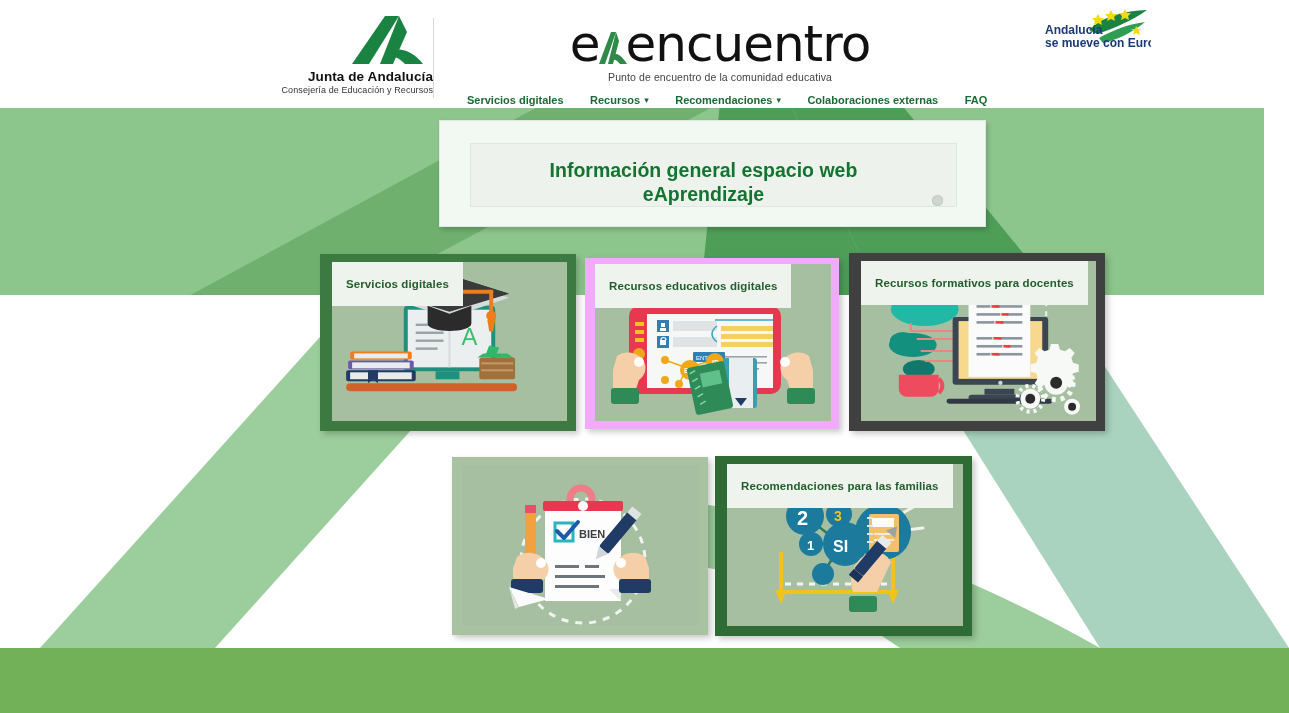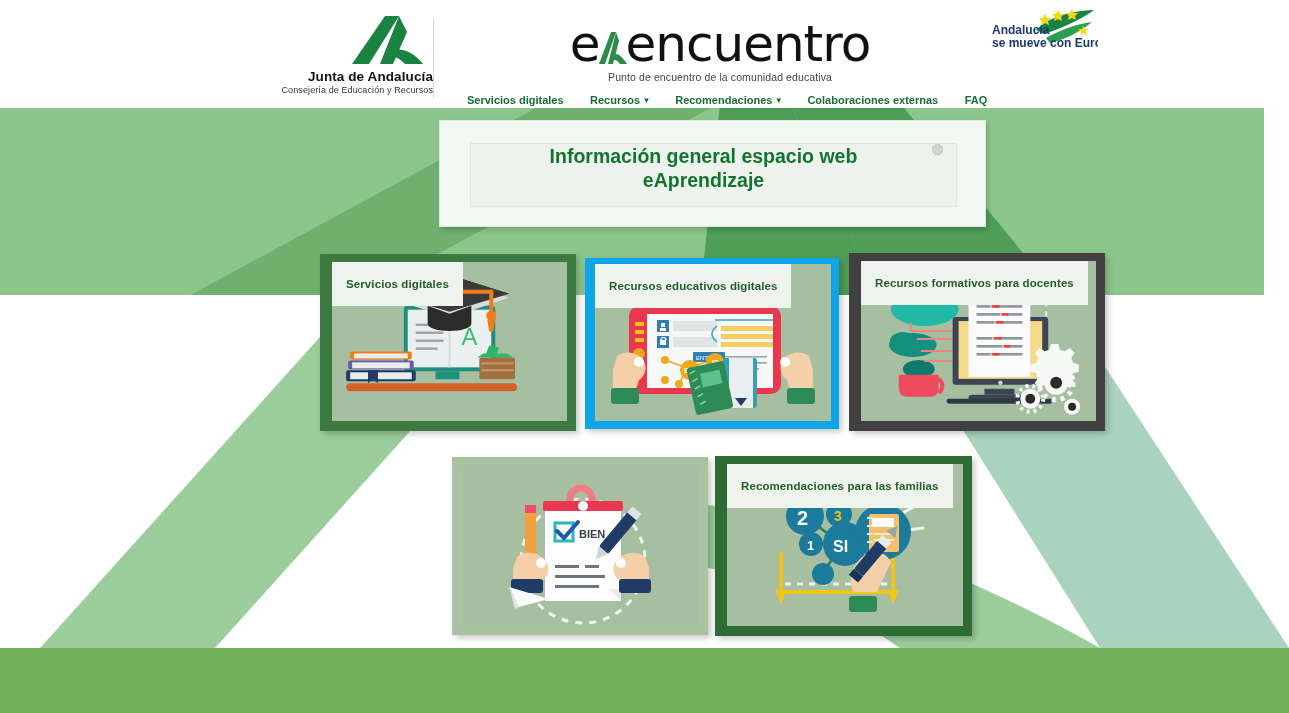--- a/index.html
+++ b/index.html
@@ -23,40 +23,40 @@
   .eaprend{position:relative;display:inline-block;height:52px;line-height:52px;
     font-size:50px;letter-spacing:-1px;color:#111;font-weight:400;font-family:"DejaVu Sans",sans-serif;}
   .eaprend .ltr{position:relative;}
   .eaprend .amark-inline{position:relative;display:inline-block;width:30px;height:34px;vertical-align:-4px;margin:0 -2px;}
   .tagline{font-size:10.5px;color:#444;margin-top:1px;letter-spacing:.1px;}
 
   .nav{position:absolute;left:456px;top:90px;width:500px;text-align:center;white-space:nowrap;}
   .nav a{display:inline-block;color:#1a6b33;font-size:11px;font-weight:bold;text-decoration:none;margin:0 11px;}
   .nav .caret{display:inline-block;margin-left:4px;color:#1a6b33;font-size:9px;transform:translateY(-1px);}
 
-  .eu-andalucia{position:absolute;left:988px;top:8px;width:110px;height:44px;}
+  .eu-andalucia{position:absolute;left:1041px;top:8px;width:110px;height:44px;}
 
   
   .bgwrap{position:absolute;left:0;top:108px;width:1289px;height:540px;overflow:hidden;z-index:1;background:#fff;}
   .greenband{position:absolute;left:0;top:0;width:1264px;height:187px;background:#8dc68d;}
   .bg-a{position:absolute;left:0;top:0;width:1289px;height:540px;}
 
   
   .accordion{position:absolute;left:439px;top:120px;width:545px;height:105px;
     background:#f2f8f2;border:1px solid #dfe9df;box-shadow:2px 3px 5px rgba(0,0,0,.18);z-index:20;}
   .acc-inner{position:absolute;left:30px;top:22px;width:485px;height:62px;
-    background:#edf2ed;border:1px solid #e0e6e0;display:flex;align-items:flex-start;}
+    background:#edf2ed;border:1px solid #e0e6e0;display:flex;align-items:flex-end;}
   .acc-title{flex:1;text-align:center;color:#12752f;font-size:19.5px;font-weight:bold;line-height:24px;padding-left:18px;}
   .acc-toggle{width:38px;display:flex;align-items:center;justify-content:center;}
   .acc-dot{width:11px;height:11px;border-radius:50%;background:#cfd6cf;box-shadow:inset 0 0 0 1px #c3cac3;}
 
   
   .card{position:absolute;z-index:15;box-sizing:border-box;box-shadow:3px 3px 6px rgba(0,0,0,.22);}
   .card.c1{left:320px;top:254px;width:256px;height:177px;background:#3d7a42;padding:8px 9px 10px 12px;}
-  .card.c2{left:585px;top:258px;width:254px;height:171px;background:#0ea5e9;padding:6px 8px 8px 10px;}
+  .card.c2{left:585px;top:258px;width:254px;height:171px;background:#f0abfc;padding:6px 8px 8px 10px;}
   .card.c3{left:849px;top:253px;width:256px;height:178px;background:#404040;padding:8px 9px 10px 12px;}
   .card.c4{left:452px;top:457px;width:256px;height:178px;background:#a9c3a2;padding:8px 9px 10px 11px;}
   .card.c5{left:715px;top:456px;width:257px;height:180px;background:#2e6b35;padding:8px 9px 10px 12px;}
   .card-inner{position:relative;width:100%;height:100%;overflow:hidden;background:#a6bfa0;}
   .card-title{position:absolute;left:0;top:0;height:44px;background:#eff3ee;display:flex;align-items:center;
     padding:0 14px;box-sizing:border-box;z-index:4;}
   .card-title span{color:#225e2b;font-size:11.5px;font-weight:bold;letter-spacing:.1px;white-space:nowrap;}
   .card-art{position:absolute;left:0;top:0;width:100%;height:100%;z-index:2;}
 
   

